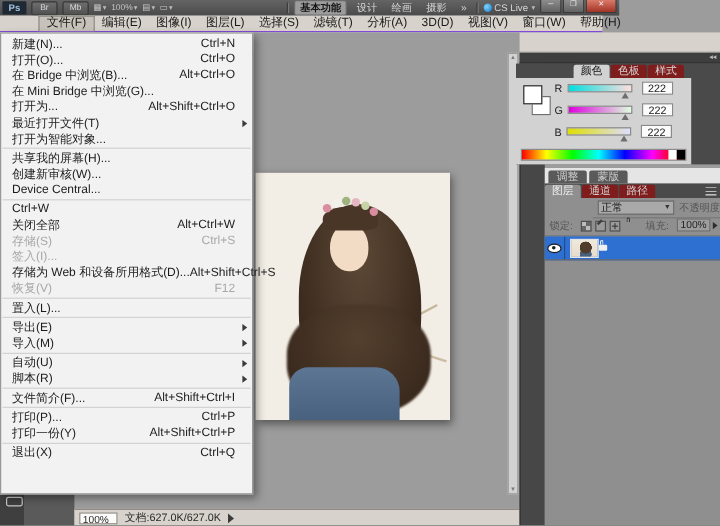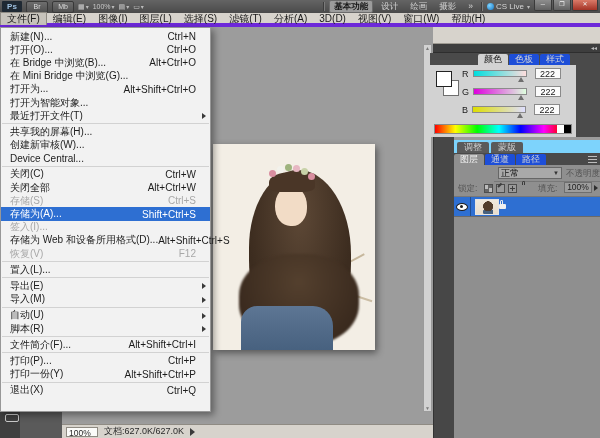--- a/index.html
+++ b/index.html
@@ -1,42 +1,42 @@
 <!DOCTYPE html>
 <html><head>
 <meta charset="utf-8">
 <style>
   html,body{margin:0;padding:0;background:#777;}
   .app{position:relative;width:600px;height:438px;overflow:hidden;
        font-family:"Liberation Sans","DejaVu Sans",sans-serif;background:#9c9c9c;}
   .abs{position:absolute;}
 
   
-  .titlebar{left:0;top:0;width:600px;height:13px;background:linear-gradient(#646464,#4a4a4a);
+  .titlebar{left:0;top:0;width:516px;height:13px;background:linear-gradient(#646464,#4a4a4a);
     display:flex;align-items:center;gap:4px;padding:0 2px;box-sizing:border-box;
     font-size:8px;color:#d8d8d8;justify-content:center;}
   .ps-logo{width:20px;height:11px;background:#1f2933;color:#9fc1e0;font-weight:bold;
     font-size:8px;line-height:11px;text-align:center;border-radius:1px;}
   .tb-btn{min-width:16px;height:10px;padding:0 2px;background:linear-gradient(#6e6e6e,#515151);
     border:1px solid #383838;border-radius:2px;font-size:7px;line-height:9px;text-align:center;color:#ddd;}
   .tb-ico{font-size:7px;color:#c9c9c9;line-height:10px;}
   .caret{font-size:6px;color:#bbb;margin-left:1px;}
   .tb-sep{width:1px;height:9px;background:#3c3c3c;border-right:1px solid #7a7a7a;}
   .ws-btn{font-size:8.5px;color:#d6d6d6;padding:0 4px;line-height:11px;}
   .ws-btn.active{background:#9c9c9c;color:#141414;font-weight:bold;border:1px solid #6b6b6b;border-radius:2px;}
   .cslive{display:flex;align-items:center;gap:2px;font-size:8px;color:#d6d6d6;}
   .cs-dot{width:7px;height:7px;border-radius:50%;background:radial-gradient(circle at 35% 35%,#7fd4ff,#1576c4);display:inline-block;}
   .winbtns{display:flex;gap:1px;align-self:flex-start;}
   .winbtn{width:16px;height:10px;background:linear-gradient(#8d8d8d,#626262);border:1px solid #3a3a3a;
     border-top:none;border-radius:0 0 2px 2px;color:#f2f2f2;font-size:6px;line-height:9px;text-align:center;}
   .winbtn.close{width:24px;background:linear-gradient(#da7a68,#a33326);}
 
   
-  .menubar{left:0;top:13px;width:600px;height:14px;background:#d7d3cc;border-bottom:4px solid #6d28d9;
-    display:flex;align-items:center;font-size:10px;color:#1a1a1a;box-sizing:border-box;}
+  .menubar{left:0;top:13px;width:502px;height:14px;background:#d7d3cc;border-bottom:1px solid #6d28d9;
+    display:flex;align-items:center;font-size:10px;color:#1a1a1a;box-sizing:border-box;padding-left:32px;}
   .mb-item{padding:0 6px;line-height:13px;white-space:nowrap;}
   .mb-item.active{background:#c7c3bb;border:1px solid #8f8b83;border-bottom:none;line-height:12px;}
 
   
   .optionsbar{left:0;top:27px;width:600px;height:17px;background:#d7d3cc;border-bottom:1px solid #9e9a92;
     display:flex;align-items:center;box-sizing:border-box;padding-left:216px;gap:3px;}
   .obicon{position:relative;width:12px;height:12px;display:inline-block;}
   .obicon::before{content:"";position:absolute;left:2px;right:2px;top:2px;height:2px;background:#6e6e6e;}
   .obicon::after{content:"";position:absolute;left:4px;top:6px;width:4px;height:4px;border:1px solid #6e6e6e;}
   .ob-sep{width:1px;height:12px;background:#a8a49c;margin:0 3px;}
@@ -89,39 +89,39 @@
     box-sizing:border-box;text-align:right;color:#b9b9b9;font-size:6px;line-height:8px;padding-right:3px;}
   .dockcol{left:433px;top:53px;width:21px;height:385px;background:#474747;border-left:1px solid #333;box-sizing:border-box;}
   .dockbtn{width:17px;height:24px;margin:5px auto 0;background:linear-gradient(#5e5e5e,#4c4c4c);
     border:1px solid #3a3a3a;border-radius:2px;box-sizing:border-box;position:relative;}
   .dockbtn .ic1{position:absolute;left:2px;top:6px;width:10px;height:9px;background:linear-gradient(#cfe0ea,#8aa9c0);border:1px solid #2e2e2e;}
   .dockbtn .ic2a{position:absolute;left:2px;top:5px;width:5px;height:10px;background:#d8d8d8;}
   .dockbtn .ic2b{position:absolute;left:9px;top:8px;width:4px;height:7px;background:#bdbdbd;}
 
   
   .panel-tabs{display:flex;align-items:flex-end;height:12px;background:#4a4a4a;position:relative;}
-  .ptab{font-size:9px;line-height:11px;padding:0 6px;background:#1d4ed8;color:#d5d5d5;margin-right:1px;border-radius:2px 2px 0 0;white-space:nowrap;}
+  .ptab{font-size:9px;line-height:11px;padding:0 6px;background:#7f1d1d;color:#d5d5d5;margin-right:1px;border-radius:2px 2px 0 0;white-space:nowrap;}
   .ptab.active-light{background:#d2d2d2;color:#141414;}
   .ptab.active-gray{background:#8f8f8f;color:#f2f2f2;}
   .pmenu{position:absolute;right:3px;top:3px;width:9px;height:7px;
     background:linear-gradient(#bdbdbd 0 1px,transparent 1px 3px,#bdbdbd 3px 4px,transparent 4px 6px,#bdbdbd 6px 7px);}
   .cpanel{left:430px;top:53px;width:146px;height:84px;background:#4a4a4a;padding-left:48px;}
   .cbody{position:absolute;left:0;top:12px;width:146px;height:72px;background:#d2d2d2;}
   .swatch{position:absolute;width:14px;height:14px;background:#fff;border:1px solid #6f6f6f;box-shadow:0 0 0 1px #fff inset;}
   .crow{position:absolute;left:32px;height:11px;display:flex;align-items:center;font-size:9px;color:#1a1a1a;}
   .ctrack{position:relative;width:54px;height:7px;border:1px solid #8b8b8b;margin-left:4px;box-sizing:border-box;}
   .cmark{position:absolute;left:85%;bottom:-6px;width:0;height:0;
     border-bottom:5px solid #6e6e6e;border-left:3px solid transparent;border-right:3px solid transparent;}
   .cval{width:26px;height:11px;margin-left:8px;background:#fbfbfb;border:1px solid #8a8a8a;
     font-size:9px;line-height:11px;text-align:center;box-sizing:border-box;}
   .ramp{position:absolute;left:4px;bottom:3px;width:138px;height:10px;border:1px solid #8a8a8a;box-sizing:border-box;
     background:linear-gradient(90deg,#f00 0%,#ff0 15%,#0f0 31%,#0ff 47%,#00f 63%,#f0f 80%,#f00 92%);}
   .ramp-w{position:absolute;right:7px;top:0;width:7px;height:8px;background:#fff;}
   .ramp-b{position:absolute;right:0;top:0;width:7px;height:8px;background:#000;}
-  .adjrow{left:454px;top:140px;width:146px;height:13px;background:#7dd3fc;display:flex;align-items:flex-end;padding-left:3px;box-sizing:border-box;}
+  .adjrow{left:454px;top:140px;width:146px;height:13px;background:#e5e5e5;display:flex;align-items:flex-end;padding-left:3px;box-sizing:border-box;}
   .atab{font-size:9px;line-height:11px;padding:0 7px;background:#5a5a5a;color:#cfcfcf;margin-right:2px;border-radius:2px 2px 0 0;}
 
   
   .lpanel{left:454px;top:153px;width:146px;height:285px;background:#8f8f8f;}
   .lrow1{position:absolute;left:0;top:12px;width:146px;height:16px;border-bottom:1px solid #787878;margin-left:40px;}
   .combo{position:absolute;left:4px;top:2px;width:64px;height:12px;background:#a9a9a9;border:1px solid #666;
     box-sizing:border-box;font-size:9px;line-height:10px;padding:0 2px;color:#111;display:flex;justify-content:space-between;align-items:center;}
   .combo .dn{font-size:6px;color:#333;}
   .dimlab{position:absolute;font-size:8.5px;color:#555;line-height:12px;}
   .valbox{position:absolute;width:28px;height:11px;background:#9d9d9d;border:1px solid #6e6e6e;box-sizing:border-box;
@@ -249,57 +249,52 @@
       </div>
     <div class="mi">
         <span class="lab">在 Mini Bridge 中浏览(G)...</span>
         <span class="sc"></span>
       </div>
     <div class="mi">
         <span class="lab">打开为...</span>
         <span class="sc">Alt+Shift+Ctrl+O</span>
       </div>
     <div class="mi">
+        <span class="lab">最近打开文件(T)</span>
+        <span class="sc"></span>
+        <span class="arr"></span>
+      </div>
+    <div class="mi">
         <span class="lab">打开为智能对象...</span>
         <span class="sc"></span>
       </div>
-    <div class="mi">
-        <span class="lab">最近打开文件(T)</span>
-        <span class="sc"></span>
-        <span class="arr"></span>
-      </div>
     <div class="msep"></div>
     <div class="mi">
         <span class="lab">共享我的屏幕(H)...</span>
         <span class="sc"></span>
       </div>
     <div class="mi">
         <span class="lab">创建新审核(W)...</span>
         <span class="sc"></span>
       </div>
     <div class="mi">
         <span class="lab">Device Central...</span>
         <span class="sc"></span>
       </div>
     <div class="msep"></div>
     <div class="mi">
-        <span class="lab">关闭(C)</span>
         <span class="sc">Ctrl+W</span>
       </div>
     <div class="mi">
         <span class="lab">关闭全部</span>
         <span class="sc">Alt+Ctrl+W</span>
       </div>
     <div class="mi dis">
         <span class="lab">存储(S)</span>
         <span class="sc">Ctrl+S</span>
-      </div>
-    <div class="mi sel">
-        <span class="lab">存储为(A)...</span>
-        <span class="sc">Shift+Ctrl+S</span>
       </div>
     <div class="mi dis">
         <span class="lab">签入(I)...</span>
         <span class="sc"></span>
       </div>
     <div class="mi">
         <span class="lab">存储为 Web 和设备所用格式(D)...</span>
         <span class="sc">Alt+Shift+Ctrl+S</span>
       </div>
     <div class="mi dis">

